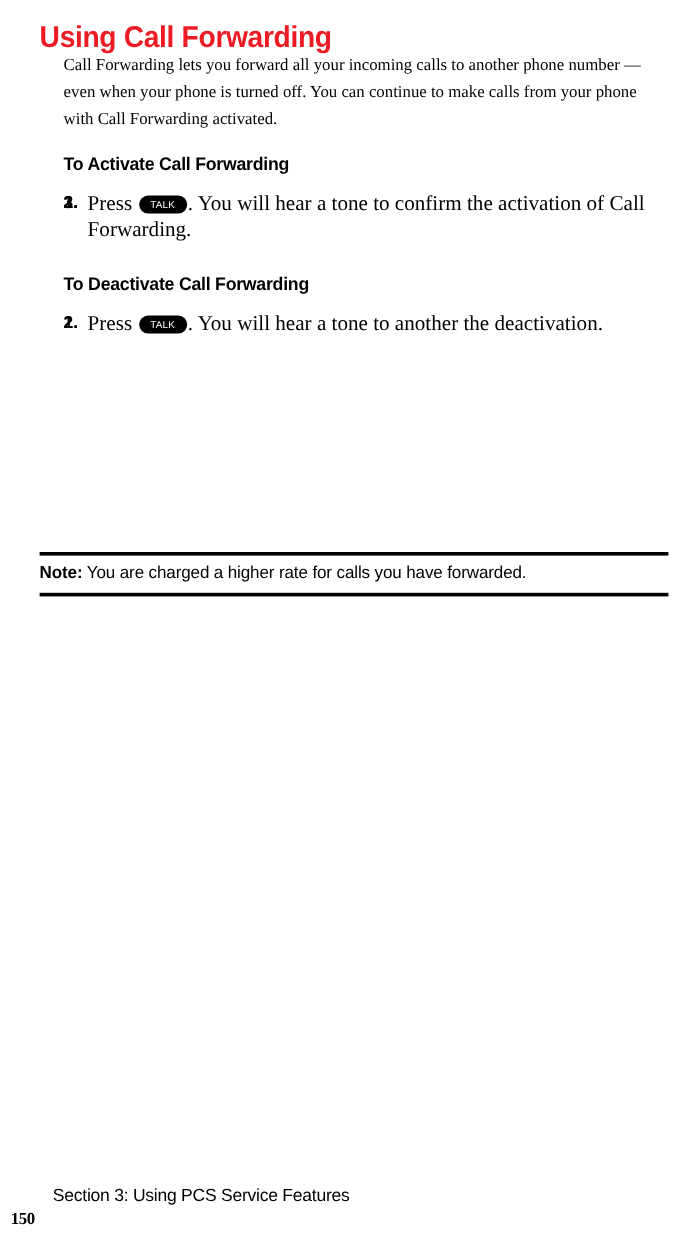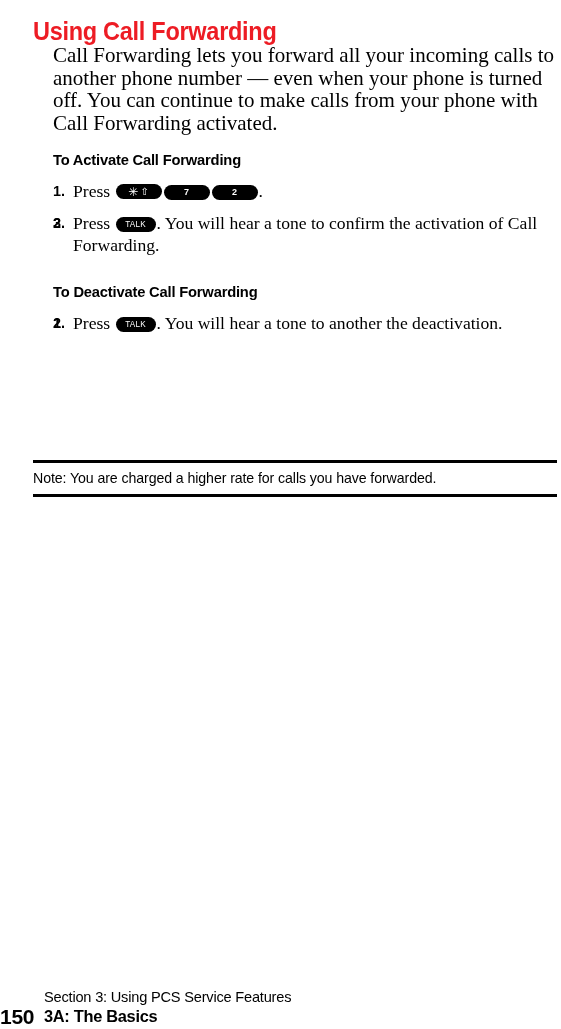--- a/index.html
+++ b/index.html
@@ -41,21 +41,21 @@
   
   .content {
     position: absolute;
     left: 53px;
     top: 44px;
     width: 505px;
   }
 
   .body-para {
     font-family: "Liberation Serif", serif;
-    font-size: 21px;
+    font-size: 14px;
     line-height: 22.6px;
     text-align: left;
     margin: 0 0 16px 0;
     width: 505px;
   }
 
   
   .subhead {
     font-family: "Liberation Sans", sans-serif;
     font-weight: bold;
@@ -154,21 +154,21 @@
   .note-body {
     font-family: "Liberation Sans", sans-serif;
     font-size: 14.4px;
     line-height: 18px;
     padding: 6px 0 7px 0;
     letter-spacing: -0.1px;
     transform: scaleX(0.985);
     transform-origin: left top;
   }
   .note-label {
-    font-weight: normal;
+    font-weight: bold;
   }
 
   
   .footer {
     position: absolute;
     left: 0;
     top: 988px;
     width: 471px;
     height: 41px;
     font-family: "Liberation Sans", sans-serif;
@@ -180,25 +180,26 @@
     font-size: 14.6px;
     line-height: 19px;
     letter-spacing: -0.2px;
     white-space: nowrap;
   }
   .footer-pageno {
     position: absolute;
     left: 0px;
     top: 18px;
     width: 38px;
-    text-align: left;
-    font-size: 21px;
+    text-align: center;
+    font-size: 14px;
     font-weight: bold;
     line-height: 21px;
     letter-spacing: -0.3px;
+    font-family: Liberation Serif, serif;
   }
   .footer-chapter {
     position: absolute;
     left: 44px;
     top: 18px;
     font-size: 16.4px;
     font-weight: bold;
     line-height: 21px;
     letter-spacing: -0.3px;
     white-space: nowrap;
@@ -214,21 +215,20 @@
   <div class="content">
 
     <p class="body-para">Call Forwarding lets you forward all your incoming calls to another phone number — even when your phone is turned off. You can continue to make calls from your phone with Call Forwarding activated.</p>
 
     <h2 class="subhead">To Activate Call Forwarding</h2>
 
     <ol class="steps">
 
       <li class="step">
         <span class="step-num">1.</span>
-        <span class="step-text"><span>Press </span><span class="key key-star"><span class="glyph-star">✳</span><span class="glyph-shift">⇧</span></span><span class="key key-num">7</span><span class="key key-num">2</span><span>.</span></span>
       </li>
 
       <li class="step">
         <span class="step-num">2.</span>
       </li>
 
       <li class="step">
         <span class="step-num">3.</span>
         <span class="step-text"><span>Press </span><span class="key key-talk">TALK</span><span>. You will hear a tone to confirm the activation of Call Forwarding.</span></span>
       </li>
@@ -254,16 +254,15 @@
 
   <div class="note-block">
     <div class="rule"></div>
     <div class="note-body"><span class="note-label">Note:</span><span> You are charged a higher rate for calls you have forwarded.</span></div>
     <div class="rule"></div>
   </div>
 
   <div class="footer">
     <div class="footer-section">Section 3: Using PCS Service Features</div>
     <div class="footer-pageno">150</div>
-    <div class="footer-chapter">3A: The Basics</div>
   </div>
 
 </div>
 
 </body></html>

